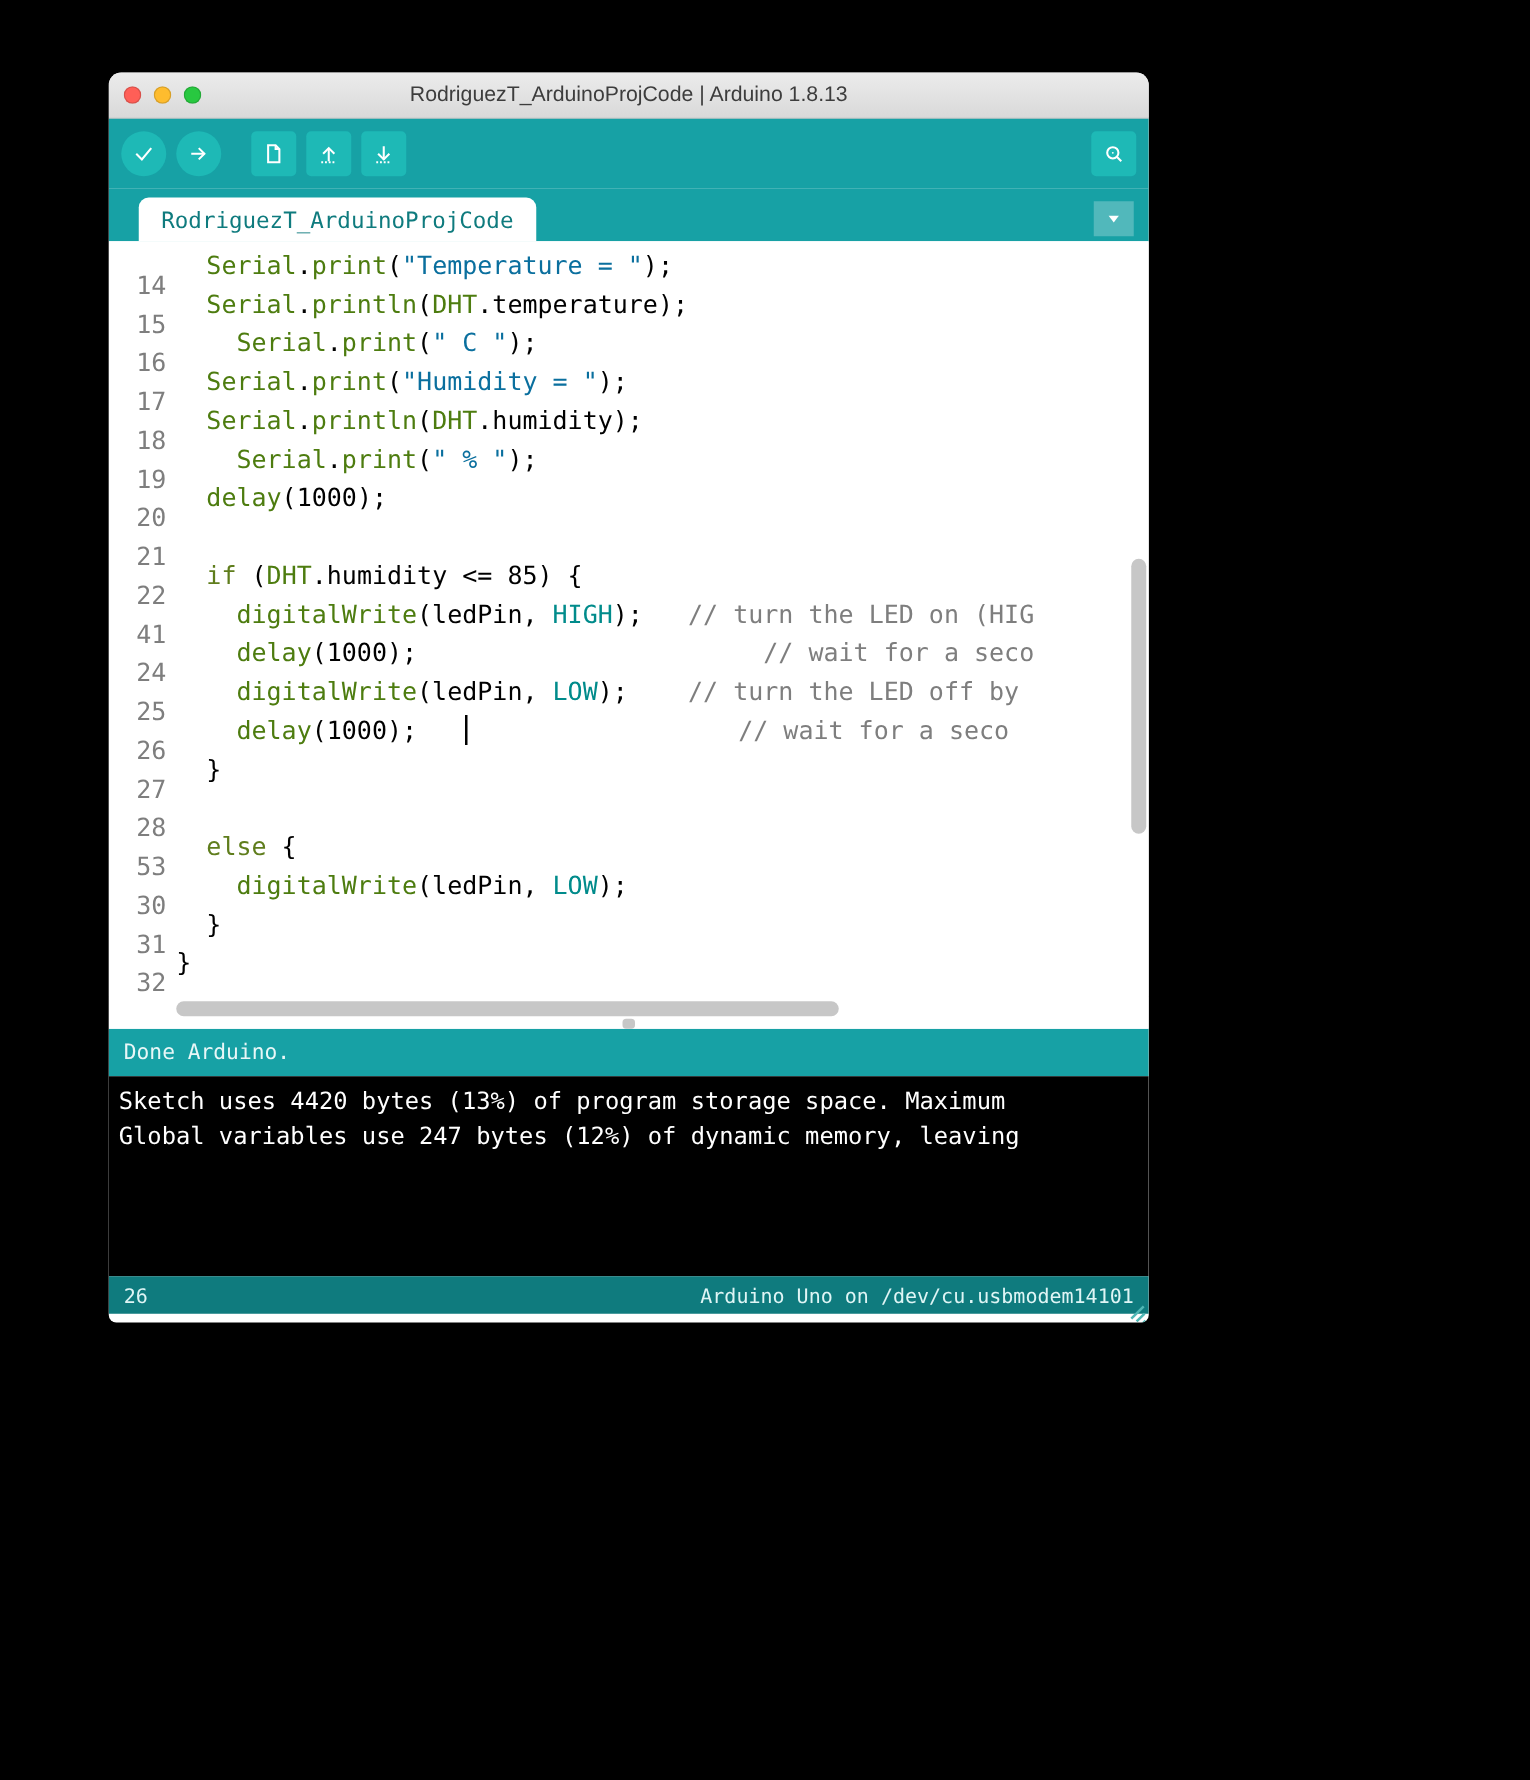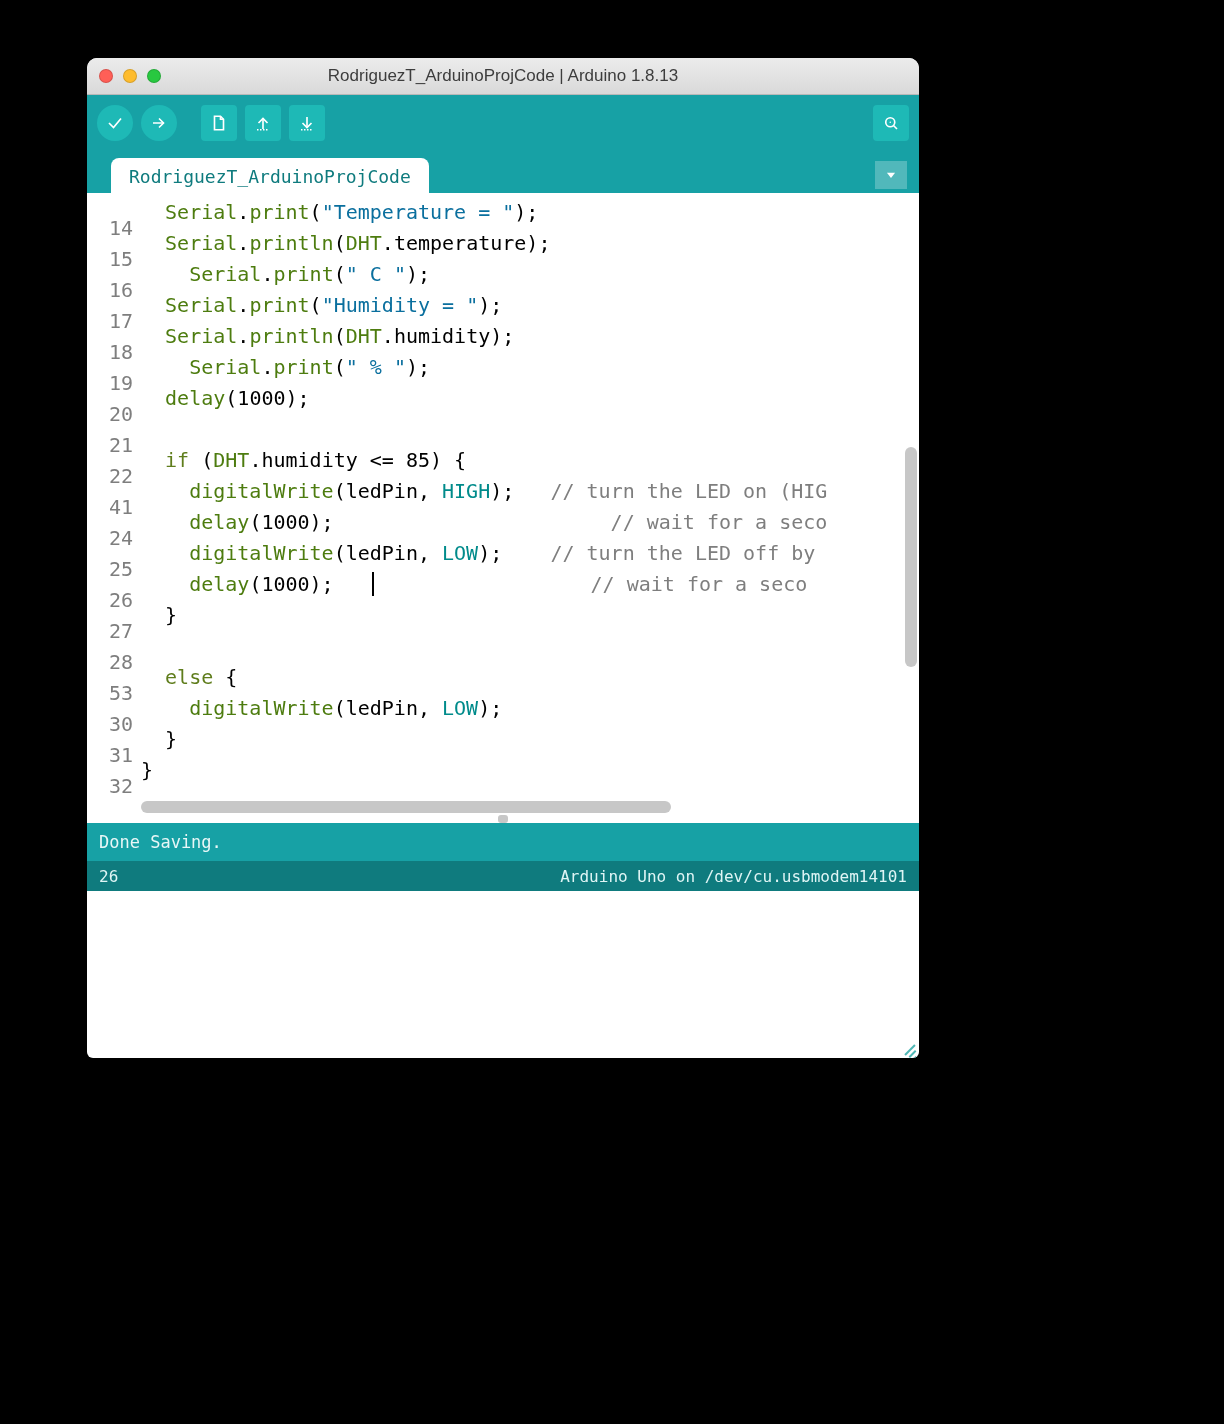--- a/index.html
+++ b/index.html
@@ -139,23 +139,25 @@
     <div class="vscroll"></div>
   </div>
 
   <div class="hscroll-area">
     <div class="hscroll-track"></div>
     <div class="hscroll-thumb"></div>
     <div class="hscroll-knob"></div>
   </div>
 
   <div class="status-msg">
-    <span>Done Saving.</span>
+    <span>Done Arduino.</span>
   </div>
 
+  <div class="console" id="console">Sketch uses 4420 bytes (13%) of program storage space. Maximum 
+Global variables use 247 bytes (12%) of dynamic memory, leaving</div>
 
   <div class="bottombar">
     <span>26</span>
     <span class="right">Arduino Uno on /dev/cu.usbmodem14101</span>
     <div class="resize-grip">
         <span></span>
         <span></span>
         <span></span>
       </div>
   </div>

